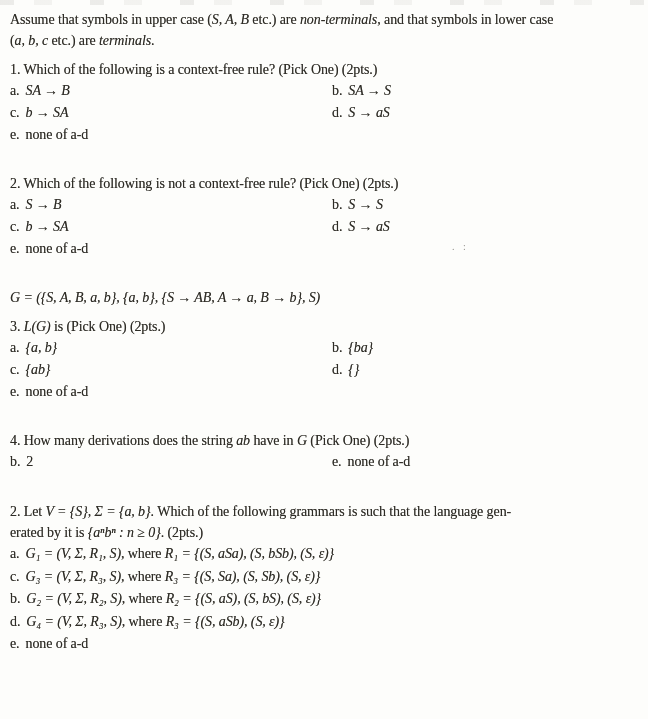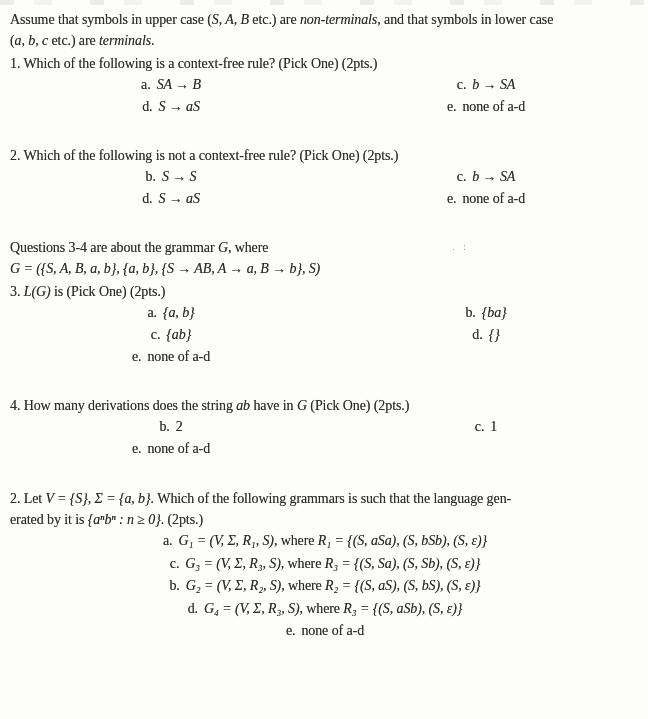--- a/index.html
+++ b/index.html
@@ -19,29 +19,29 @@
     padding: 9px 8px 0 10px;
     overflow: hidden;
     text-shadow: 0 0 0.6px rgba(46,44,38,0.55);
   }
   .line { margin: 0; line-height: 21px; white-space: nowrap; }
   .seg-r { font-style: normal; }
   .seg-m { font-style: italic; }
   .seg-i { font-style: italic; }
   .prompt { margin-top: 27px; }
   .q { margin-top: 12px; }
-  .q-first { margin-top: 2px; }
+  .q-first { margin-top: 8px; }
   .gap-lg { margin-top: 27px; }
   .gap-xl { margin-top: 28px; }
   .opts {
     display: grid;
     grid-template-columns: 322px auto;
   }
   .opts-stack { display: block; }
-  .opt { line-height: 22px; white-space: nowrap; text-align: center; }
+  .opt { line-height: 22px; white-space: nowrap; }
   .opts-stack .opt { line-height: 22.5px; }
   .olabel { margin-right: 6px; font-style: normal; }
   .stray {
     position: absolute;
     left: 452px; top: 241px;
     font-size: 10px;
     color: #93918c;
     letter-spacing: 3px;
     text-shadow: none;
   }
@@ -63,59 +63,59 @@
 <div class="page">
   <div class="scan-noise"></div>
 
   <p class="line"><span class="seg-r">Assume that symbols in upper case (</span><span class="seg-m">S, A, B</span><span class="seg-r"> etc.) are </span><span class="seg-i">non-terminals</span><span class="seg-r">, and that symbols in lower case</span></p>
   <p class="line"><span class="seg-r">(</span><span class="seg-m">a, b, c</span><span class="seg-r"> etc.) are </span><span class="seg-i">terminals</span><span class="seg-r">.</span></p>
 
   <section>
     <p class="line prompt q-first"><span class="seg-r">1. Which of the following is a context-free rule? (Pick One) (2pts.)</span></p>
     <div class="opts">
       <div class="opt"><span class="olabel">a.</span><span class="otext"><span class="seg-m">SA → B</span></span></div>
+      <div class="opt"><span class="olabel">b.</span><span class="otext"><span class="seg-m">SA → S</span></span></div>
       <div class="opt"><span class="olabel">c.</span><span class="otext"><span class="seg-m">b → SA</span></span></div>
       <div class="opt"><span class="olabel">d.</span><span class="otext"><span class="seg-m">S → aS</span></span></div>
       <div class="opt"><span class="olabel">e.</span><span class="otext"><span class="seg-r">none of a-d</span></span></div>
     </div>
   </section>
 
   <section class="q">
     <p class="line prompt"><span class="seg-r">2. Which of the following is not a context-free rule? (Pick One) (2pts.)</span></p>
     <div class="opts">
+      <div class="opt"><span class="olabel">a.</span><span class="otext"><span class="seg-m">S → B</span></span></div>
       <div class="opt"><span class="olabel">b.</span><span class="otext"><span class="seg-m">S → S</span></span></div>
       <div class="opt"><span class="olabel">c.</span><span class="otext"><span class="seg-m">b → SA</span></span></div>
       <div class="opt"><span class="olabel">d.</span><span class="otext"><span class="seg-m">S → aS</span></span></div>
       <div class="opt"><span class="olabel">e.</span><span class="otext"><span class="seg-r">none of a-d</span></span></div>
     </div>
   </section>
 
   <span class="stray">. :</span>
 
   <section class="gap-lg">
-    <p class="line"><span class="seg-r">Questions 3-4 are about the grammar </span><span class="seg-m">G</span><span class="seg-r">, where</span></p>
     <p class="line"><span class="seg-m">G = ({S, A, B, a, b}, {a, b}, {S → AB, A → a, B → b}, S)</span></p>
   </section>
 
   <section>
     <p class="line prompt q-first"><span class="seg-r">3. </span><span class="seg-m">L(G)</span><span class="seg-r"> is (Pick One) (2pts.)</span></p>
     <div class="opts">
       <div class="opt"><span class="olabel">a.</span><span class="otext"><span class="seg-m">{a, b}</span></span></div>
       <div class="opt"><span class="olabel">b.</span><span class="otext"><span class="seg-m">{ba}</span></span></div>
       <div class="opt"><span class="olabel">c.</span><span class="otext"><span class="seg-m">{ab}</span></span></div>
       <div class="opt"><span class="olabel">d.</span><span class="otext"><span class="seg-m">{}</span></span></div>
       <div class="opt"><span class="olabel">e.</span><span class="otext"><span class="seg-r">none of a-d</span></span></div>
     </div>
   </section>
 
   <section class="q">
     <p class="line prompt"><span class="seg-r">4. How many derivations does the string </span><span class="seg-m">ab</span><span class="seg-r"> have in </span><span class="seg-m">G</span><span class="seg-r"> (Pick One) (2pts.)</span></p>
     <div class="opts">
       <div class="opt"><span class="olabel">b.</span><span class="otext"><span class="seg-r">2</span></span></div>
-      <div class="opt"><span class="olabel">c.</span><span class="otext"><span class="seg-r">1</span></span></div>
       <div class="opt"><span class="olabel">e.</span><span class="otext"><span class="seg-r">none of a-d</span></span></div>
     </div>
   </section>
 
   <section class="gap-xl">
     <p class="line"><span class="seg-r">2. Let </span><span class="seg-m">V = {S}, Σ = {a, b}</span><span class="seg-r">. Which of the following grammars is such that the language gen-</span></p>
     <p class="line"><span class="seg-r">erated by it is </span><span class="seg-m">{aⁿbⁿ : n ≥ 0}</span><span class="seg-r">. (2pts.)</span></p>
     <div class="opts-stack">
       <div class="opt"><span class="olabel">a.</span><span class="otext"><span class="seg-m">G₁ = (V, Σ, R₁, S)</span><span class="seg-r">, where </span><span class="seg-m">R₁ = {(S, aSa), (S, bSb), (S, ε)}</span></span></div>
       <div class="opt"><span class="olabel">c.</span><span class="otext"><span class="seg-m">G₃ = (V, Σ, R₃, S)</span><span class="seg-r">, where </span><span class="seg-m">R₃ = {(S, Sa), (S, Sb), (S, ε)}</span></span></div>

